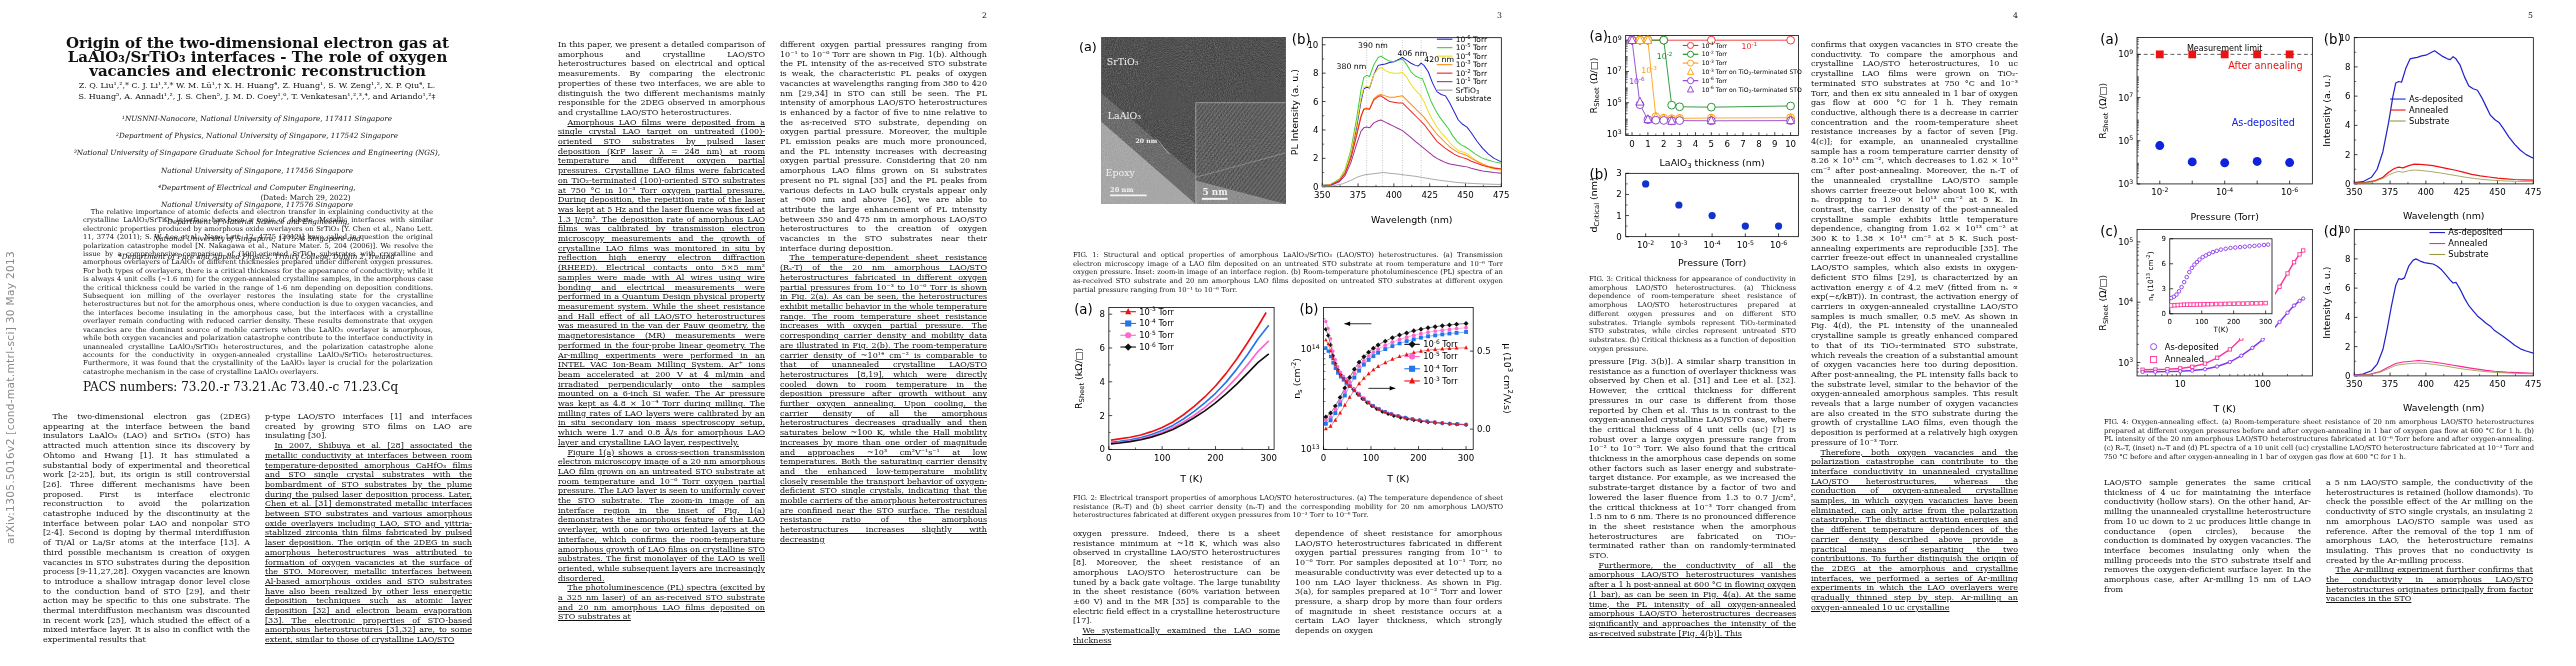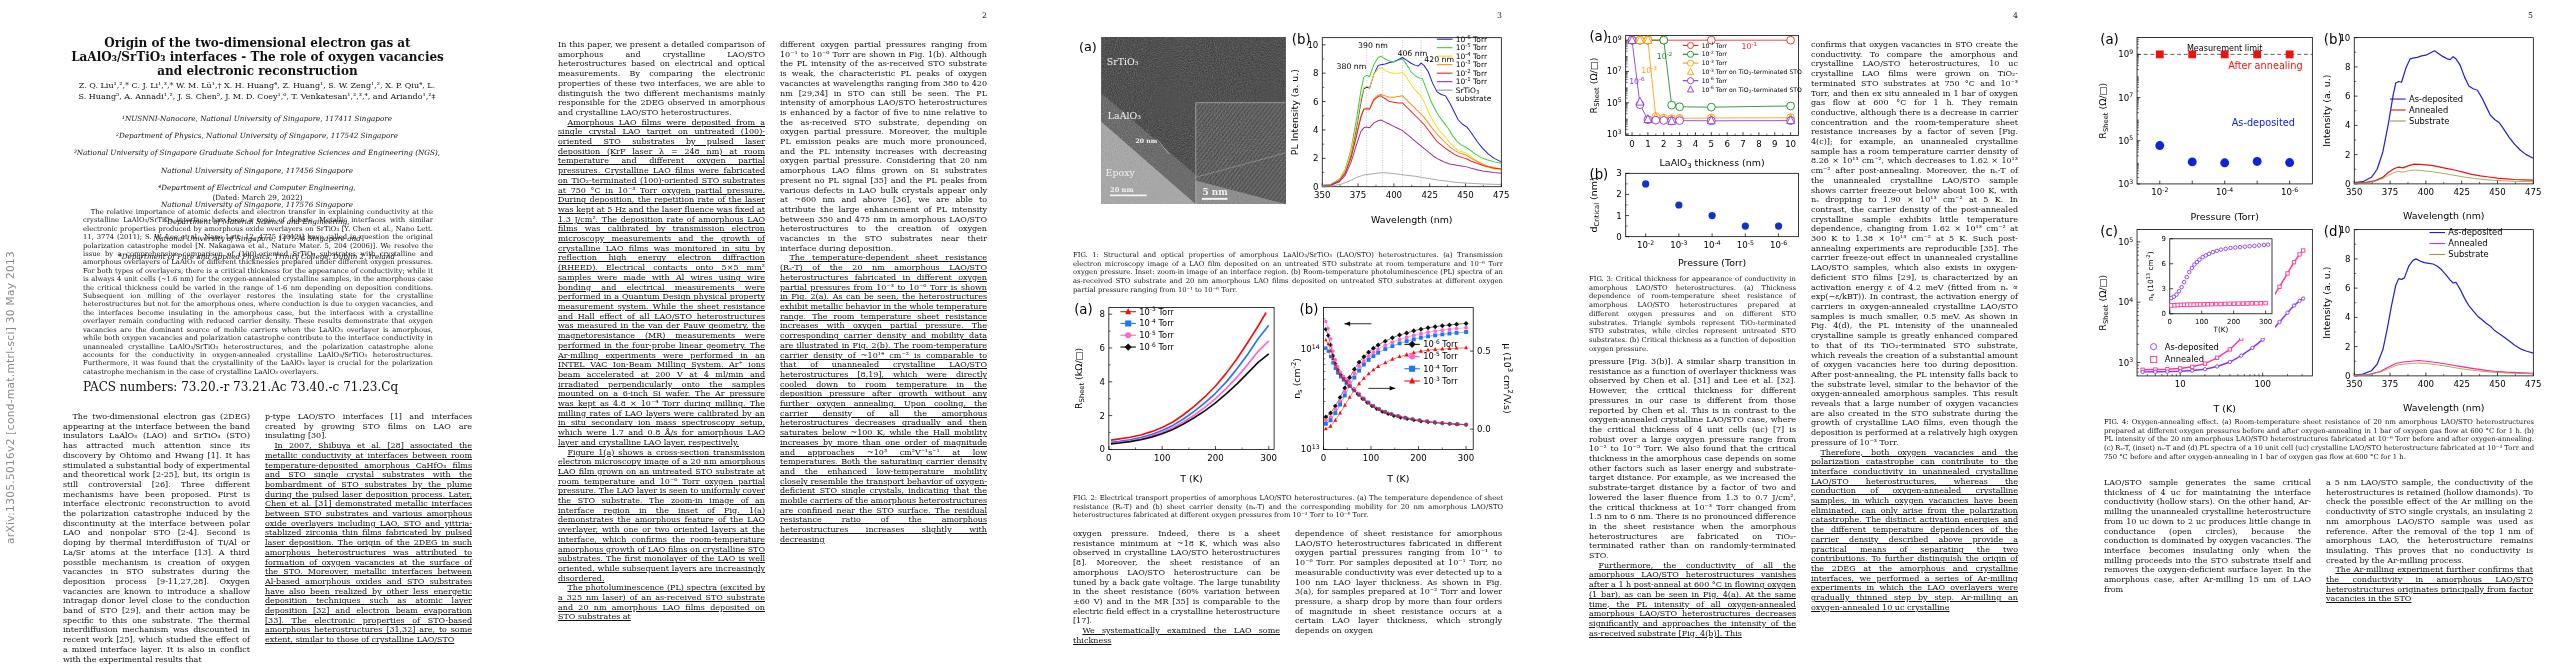--- a/index.html
+++ b/index.html
@@ -1,31 +1,31 @@
 <!DOCTYPE html>
 <html style="font-size:9px"><head>
 <meta charset="utf-8">
 <style>
   html,body{margin:0;padding:0;background:#ffffff;}
   body{width:2576px;height:667px;position:relative;font-family:"DejaVu Serif",serif;color:#111;}
   .page{position:absolute;top:0;width:515px;height:667px;background:#fff;overflow:hidden;}
   .pgnum{position:absolute;top:11px;right:43px;font-size:7.8px;}
   .arxiv{position:absolute;left:4.4px;top:183px;height:428px;writing-mode:vertical-rl;transform:rotate(180deg);
          font-family:"DejaVu Sans",sans-serif;font-size:10.6px;color:#8a8a8a;letter-spacing:0.3px;text-align:center;white-space:nowrap;}
-  .title{position:absolute;left:61px;width:393px;top:36px;margin:0;font-size:12px;line-height:14px;text-align:center;font-weight:bold;}
+  .title{position:absolute;left:61px;width:393px;top:36px;margin:0;font-size:15px;line-height:14px;text-align:center;font-weight:bold;}
   .authors{position:absolute;left:44px;width:426px;text-align:center;font-size:8px;line-height:10.6px;}
   .affils{position:absolute;left:44px;width:426px;text-align:center;font-style:italic;font-size:7.2px;line-height:9.2px;}
   .affils p{margin:8px;}
-  .dated{position:absolute;left:0;width:515px;text-align:center;font-size:7.2px;}
+  .dated{position:absolute;left:0;width:515px;text-align:center;font-size:7.2px;padding-left:48px;}
   .abstract{position:absolute;left:83px;width:350px;text-align:justify;font-size:6.8px;line-height:8.4px;text-indent:7.8px;}
   .pacs{position:absolute;left:83px;width:350px;font-size:12px;}
   .col{position:absolute;width:207px;text-align:justify;font-size:8px;line-height:9.7px;}
   .col p{margin:0;}
   .col p + p{text-indent:9.4px;text-decoration:underline;}
-  .col.first-indent p:first-child{text-indent:9.4px;margin-left:20px;}
+  .col.first-indent p:first-child{text-indent:9.4px;}
   .caption{position:absolute;text-align:justify;font-size:6.8px;line-height:8.7px;}
   .chart{position:absolute;}
   .chart svg{overflow:visible;}
   .inset{background:#fff;z-index:5;}
   .panel{position:absolute;font-family:"DejaVu Sans",sans-serif;font-size:12.8px;color:#000;}
 </style>
 </head>
 <body>
 
 <div class="page" style="left:0">

